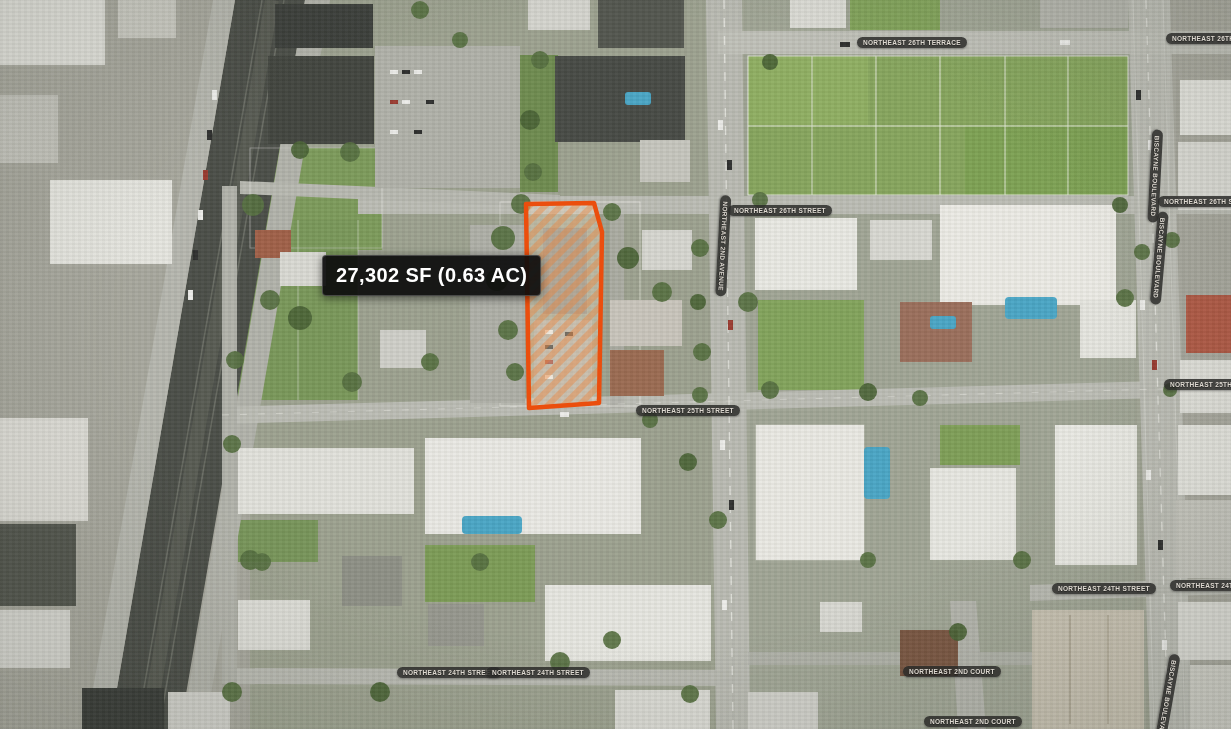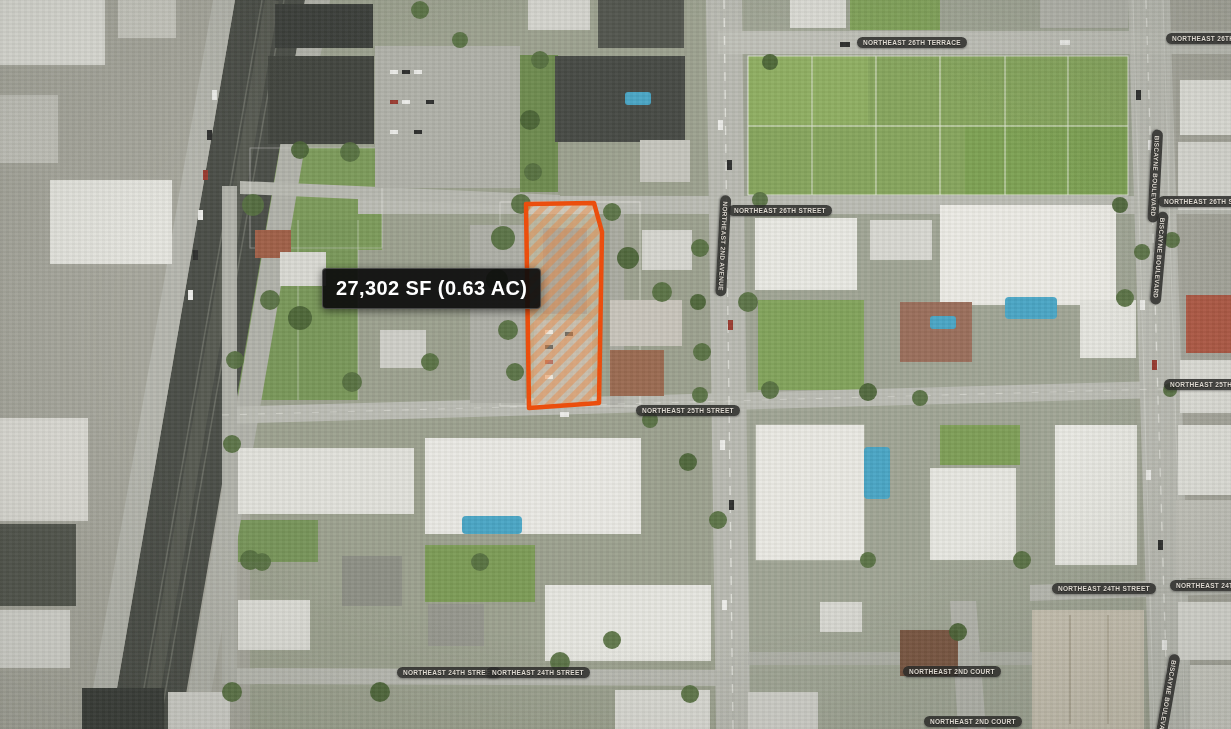--- a/index.html
+++ b/index.html
@@ -19,21 +19,21 @@
     position:absolute;
     font-size:6.5px;font-weight:700;line-height:1.15;letter-spacing:.3px;
     color:#ddd8d0;background:rgba(44,43,41,.85);
     padding:2px 6px;border-radius:7px;white-space:nowrap;
     box-shadow:0 0 0 .5px rgba(255,255,255,.08), 0 1px 2px rgba(0,0,0,.35);
     text-shadow:0 1px 1px rgba(0,0,0,.45);
   }
   .street-label.v{transform:translate(-50%,-50%) rotate(90deg);}
   #parcel-overlay{position:absolute;left:0;top:0;}
   .callout{
-    position:absolute;left:322px;top:268px;
+    position:absolute;left:322px;top:255px;
     background:rgba(12,12,12,.92);color:#fff;
     border:1px solid rgba(255,255,255,.22);border-radius:4px;
     font-size:20px;font-weight:700;letter-spacing:.4px;
     padding:8px 13px;white-space:nowrap;
     box-shadow:0 2px 8px rgba(0,0,0,.55);
   }
 </style>
 </head>
 <body>
 

